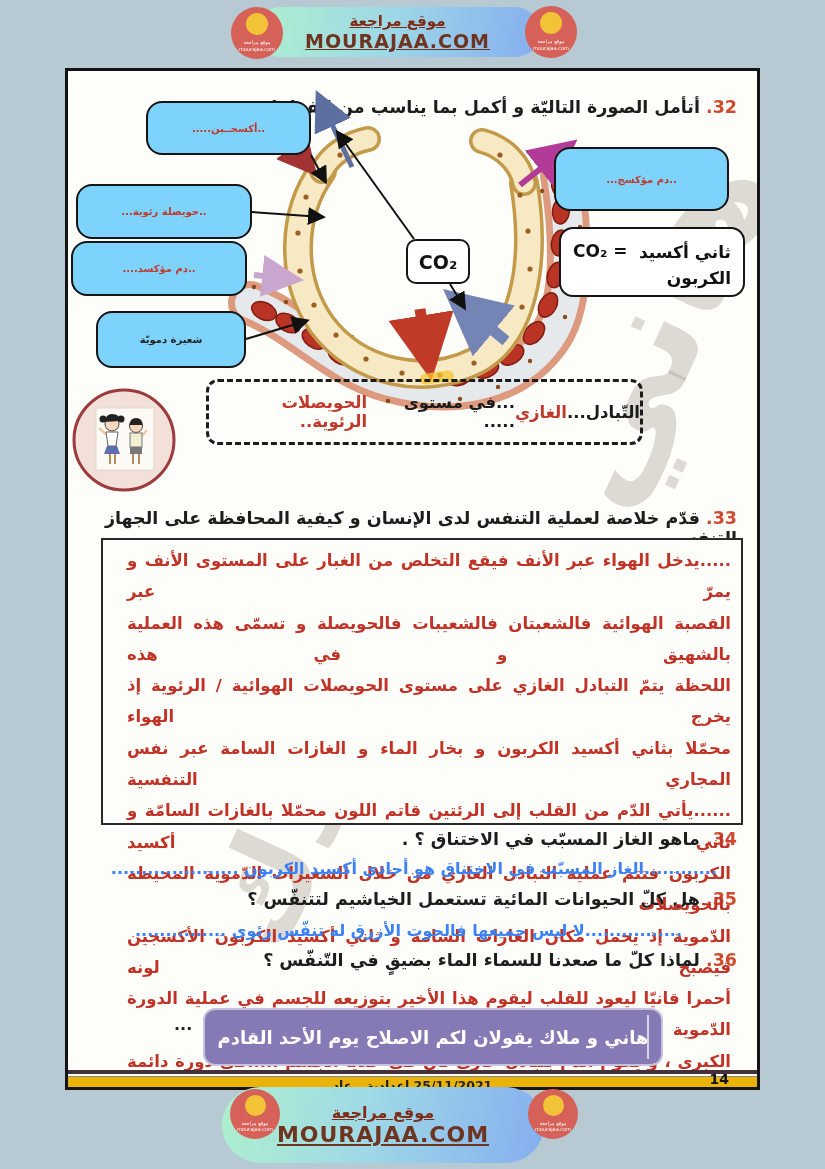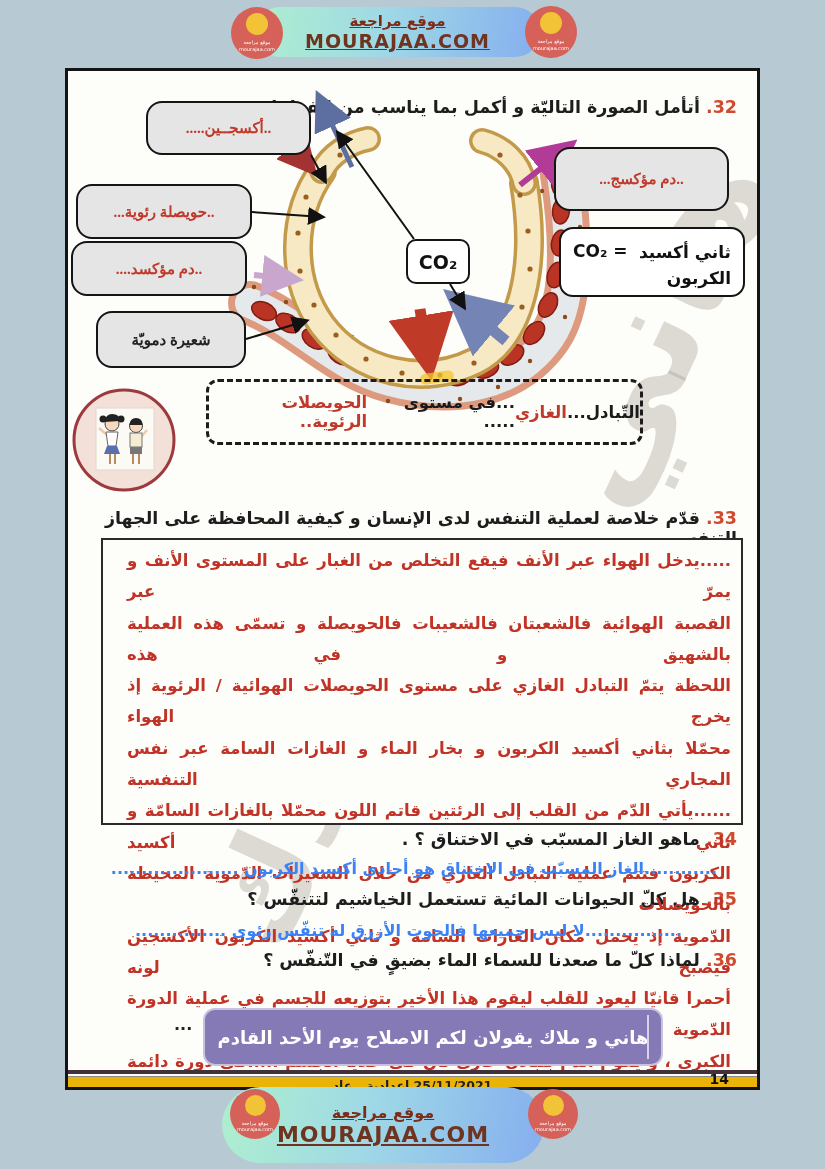--- a/index.html
+++ b/index.html
@@ -30,23 +30,23 @@
   .doc {
     position:absolute; left:65px; top:68px; width:695px; height:1022px;
     background:#fdfdfa; border:3px solid #141414; overflow:hidden; z-index:2;
   }
   .wm { position:absolute; z-index:0; color:rgba(150,140,126,0.30);
         pointer-events:none; white-space:nowrap; font-weight:bold; }
   .layer { position:absolute; inset:0; z-index:1; }
   .q-head { position:absolute; direction:rtl; font-size:17.5px; font-weight:bold; color:#1d1d1d; }
   .q-num { color:#cf4a2e; }
   .lbl {
-    position:absolute; background:#e5e5e5; border:2.5px solid #151515; border-radius:16px;
+    position:absolute; background:#7dd3fc; border:2.5px solid #151515; border-radius:16px;
     display:flex; align-items:center; justify-content:center; direction:rtl;
-    font-weight:bold; font-size:15px; color:#c0392b; text-align:center; z-index:2;font-family:Liberation Serif, serif;
+    font-weight:bold; font-size:10px; color:#c0392b; text-align:center; z-index:2;
   }
   .lbl.black-text { color:#222; }
   .co2box {
     position:absolute; background:#fff; border:2.5px solid #151515; border-radius:10px;
     display:flex; align-items:center; justify-content:center;
     font-weight:bold; font-size:19px; color:#111; z-index:2;
   }
   .co2legend {
     position:absolute; background:#fff; border:2.5px solid #151515; border-radius:14px;
     direction:rtl; display:flex; align-items:flex-start; justify-content:space-between;

